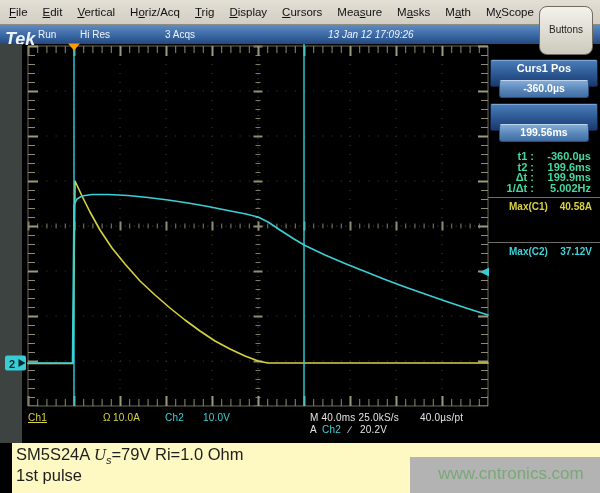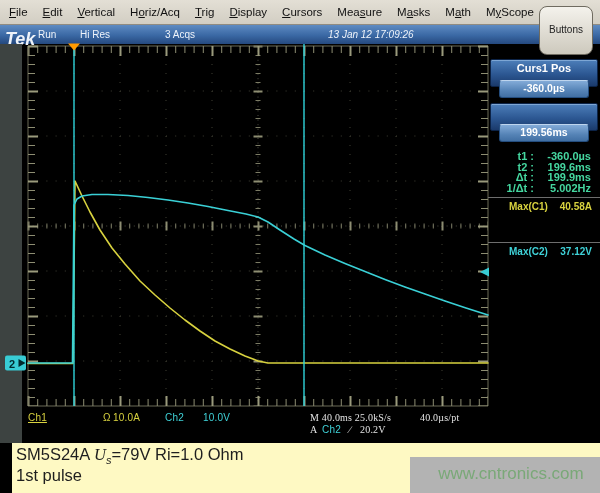--- a/index.html
+++ b/index.html
@@ -37,21 +37,21 @@
     font-size:10px;color:#222;line-height:14px;cursor:default;z-index:5;
   }
   
   #left-bezel{position:absolute;left:0;top:44px;width:22px;height:399px;background:#3d4341;}
   
   #scope-svg{position:absolute;left:0;top:0;width:600px;height:493px;}
   
   .ro{position:absolute;font-size:10px;letter-spacing:.2px;white-space:nowrap;}
   .yellow{color:#d8d23f;}
   .cyan{color:#3fd2d8;}
-  .white{color:#e4e4e4;font-family:Liberation Serif, serif;}
+  .white{color:#e4e4e4;}
   
   .panel{
     position:absolute;left:490px;width:108px;height:28px;
     background:linear-gradient(180deg,#4d7fba 0%,#2c5792 55%,#1a3a6b 100%);
     border:1px solid #0c2347;border-radius:2px;box-sizing:border-box;
     box-shadow:inset 0 1px 0 #7da6d4;
   }
   .panel .ptitle{display:block;text-align:center;margin-top:2px;
     font-size:11px;font-weight:bold;color:#fff;}
   .panel .pvalue{

